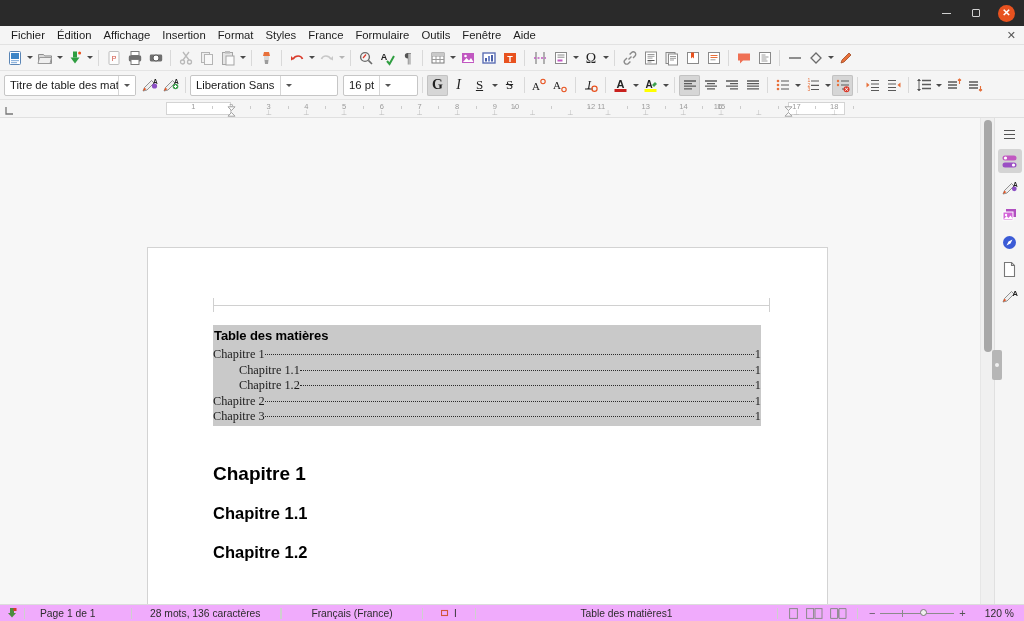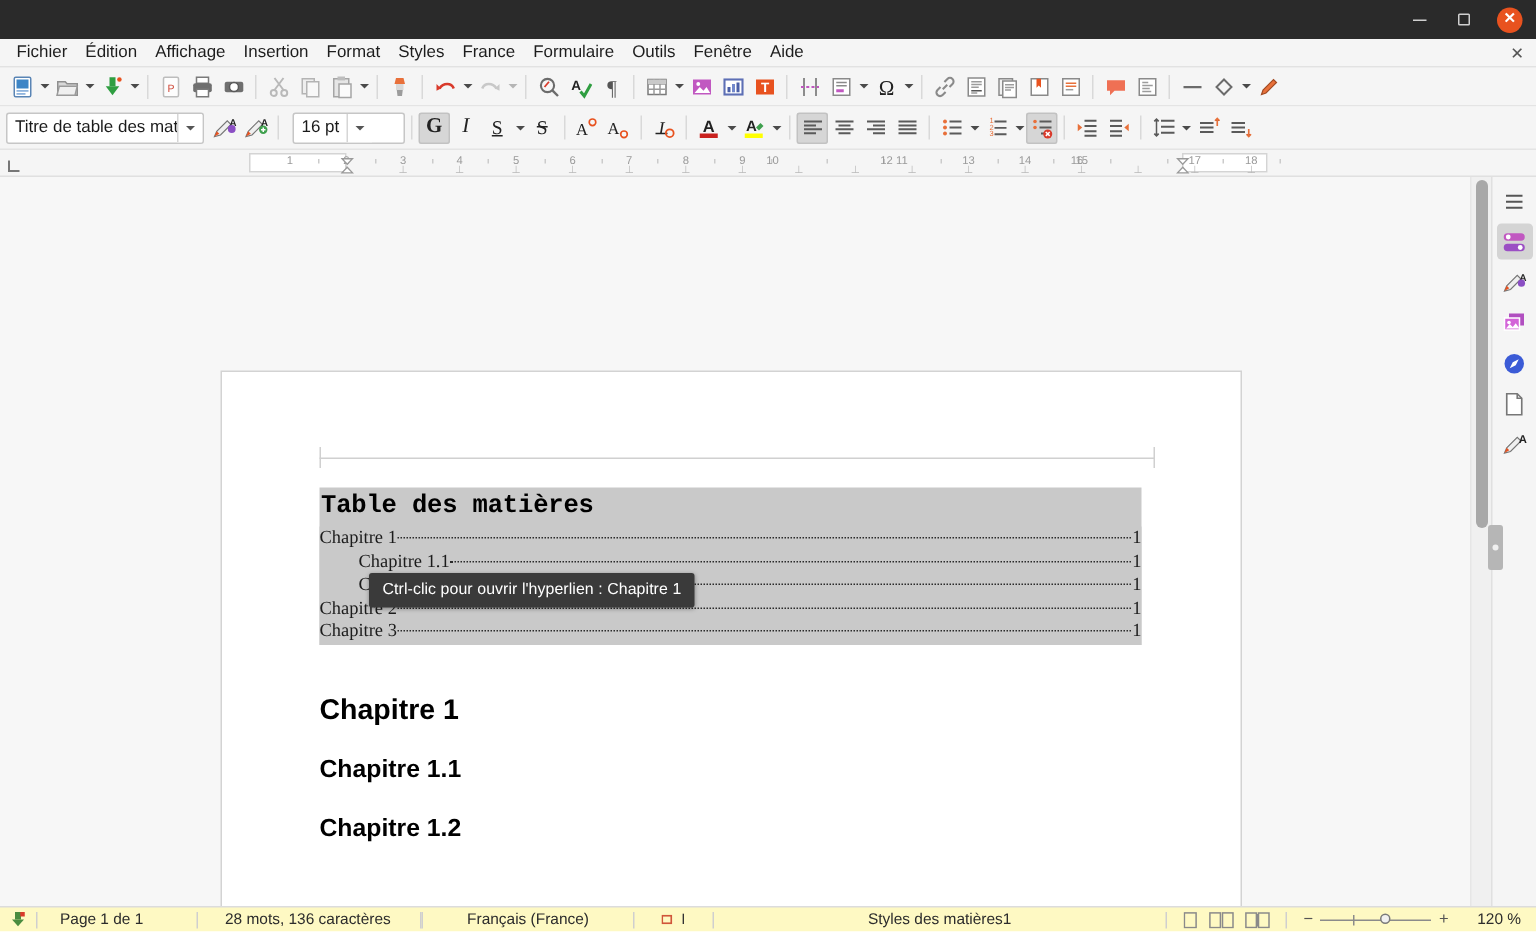--- a/index.html
+++ b/index.html
@@ -89,22 +89,22 @@
   }
   .textbound {
     position: absolute; left: 65px; top: 57px; right: 57px; height: 1px;
     border-top: 1px solid #d0d0d0;
   }
   .textbound-v { position: absolute; top: 50px; width: 1px; height: 14px; background: #d0d0d0; }
 
   
   .toc { position: absolute; left: 65px; top: 77px; width: 548px; background: #c9c9c9; }
   .toc-title {
-    font-size: 17px; font-weight: bold; color: #000; padding: 3px 1px 4px 1px;
-    font-family: Liberation Mono, monospace; letter-spacing: -.1px;
+    font-size: 13px; font-weight: bold; color: #000; padding: 3px 1px 4px 1px;
+    font-family: Liberation Sans, sans-serif; letter-spacing: -.1px;
   }
   .toc-rows { background: #c9c9c9; padding-bottom: 1px; }
   .toc-row {
     display: flex; align-items: baseline; font-family: "Liberation Serif", serif;
     font-size: 12.3px; color: #1c1c1c; line-height: 15.6px; white-space: nowrap;
   }
   .toc-row .lbl { flex: 0 0 auto; }
   .toc-row .dots {
     flex: 1 1 auto; overflow: hidden; margin: 0 0px;
     border-bottom: 1.5px dotted #2b2b2b; transform: translateY(-3px);
@@ -132,21 +132,21 @@
   
   .sidebar {
     width: 30px; background: #f5f5f5; border-left: 1px solid #e0e0e0;
     display: flex; flex-direction: column; align-items: center; padding-top: 4px; gap: 3px; flex: 0 0 30px;
   }
   .sbbtn { width: 24px; height: 24px; display: flex; align-items: center; justify-content: center; border-radius: 3px; }
   .sbbtn.active { background: #d4d4d4; }
 
   
   .statusbar {
-    height: 17px; background: #fef9c3; border-top: 1px solid #dcdcdc;
+    height: 17px; background: #f0abfc; border-top: 1px solid #dcdcdc;
     display: flex; align-items: center; font-size: 10.3px; color: #2c2c2c; flex: 0 0 17px;
   }
   .sb-cell { padding: 0 8px; height: 17px; display: flex; align-items: center; white-space: nowrap; }
   .sb-div { width: 1px; height: 11px; background: #cfcfcf; }
   .zoomslider { display: flex; align-items: center; gap: 0px; padding: 0 6px; }
   .zs-line { width: 74px; height: 1px; background: #8b8b8b; position: relative; }
   .zs-tick { position: absolute; left: 22px; top: -3px; width: 1px; height: 7px; background: #8b8b8b; }
   .zs-knob { position: absolute; left: 40px; top: -3.5px; width: 7px; height: 7px; border: 1.4px solid #7a7a7a; border-radius: 50%; background: #f0f0f0; }
   .zs-sign { font-size: 11px; color: #555; padding: 0 5px; }
   .viewicon { width: 13px; height: 12px; display: flex; align-items: center; justify-content: center; }
@@ -424,20 +424,24 @@
     <div class="tbtn">
       <svg width="17" height="17" viewBox="0 0 17 17">
           <path d="M2 14l1.5-3.5 7-7 2.5 2.5-7 7z" fill="#efefef" stroke="#777" stroke-width=".8"></path>
           <path d="M2 14l1.5-3.5 1.7 1.7z" fill="#e8521f"></path>
           <text x="12" y="7" font-size="6.5" font-weight="bold" fill="#222" font-family="Liberation Sans">A</text>
           <circle cx="13.5" cy="9.5" r="2.8" fill="#3fa04e"></circle>
           <path d="M13.5 8v3M12 9.5h3" stroke="#fff" stroke-width="1"></path>
         </svg>
     </div>
     <div class="sep"></div>
+    <div class="combo font">
+      <div class="val">Liberation Sans</div>
+      <div class="drop"></div>
+    </div>
     <div class="combo size" style="margin-left:5px">
       <div class="val">16 pt</div>
       <div class="drop"></div>
     </div>
     <div class="sep"></div>
 
     <div class="tbtn active">
       <span style="font-family:'Liberation Serif',serif;font-weight:bold;font-size:14px;color:#222">G</span>
     </div>
     <div class="tbtn">
@@ -684,21 +688,20 @@
             </div>
         </div>
 
         <div class="doc-h h1" style="top:215px">Chapitre 1</div>
         <div class="doc-h h2" style="top:256px">Chapitre 1.1</div>
         <div class="doc-h h2" style="top:295px">Chapitre 1.2</div>
         <div class="doc-h h1" style="top:355px">Chapitre 2</div>
 
       </div>
 
-      <div class="tooltip">Ctrl-clic pour ouvrir l'hyperlien : Chapitre 1</div>
     </div>
 
     <div class="vscroll">
       <div class="vthumb"></div>
       <div class="vgrip"></div>
     </div>
 
     <div class="sidebar">
       <div class="sbbtn">
         <svg width="15" height="15" viewBox="0 0 15 15">
@@ -767,21 +770,21 @@
     <div class="sb-div"></div>
     <div class="sb-cell" style="width:140px;justify-content:center">Français (France)</div>
     <div class="sb-div"></div>
     <div class="sb-cell" style="width:52px;justify-content:center;gap:3px">
       <svg width="10" height="9" viewBox="0 0 10 9">
           <rect x="0.5" y="1.5" width="6" height="5" fill="none" stroke="#d0563a" stroke-width="1.1"></rect>
         </svg>
       <span style="font-size:10px;color:#333">I</span>
     </div>
     <div class="sb-div"></div>
-    <div class="sb-cell" style="flex:1;justify-content:center">Styles des matières1</div>
+    <div class="sb-cell" style="flex:1;justify-content:center">Table des matières1</div>
     <div class="sb-div"></div>
     <div class="sb-cell" style="gap:6px;padding:0 9px">
       <span class="viewicon">
         <svg width="9" height="11" viewBox="0 0 9 11">
             <rect x="0.6" y="0.6" width="7.8" height="9.8" fill="none" stroke="#8a8a8a"></rect>
           </svg>
       </span>
       <span class="viewicon" style="width:18px">
         <svg width="17" height="11" viewBox="0 0 17 11">
             <rect x="0.6" y="0.6" width="7" height="9.8" fill="none" stroke="#8a8a8a"></rect>

